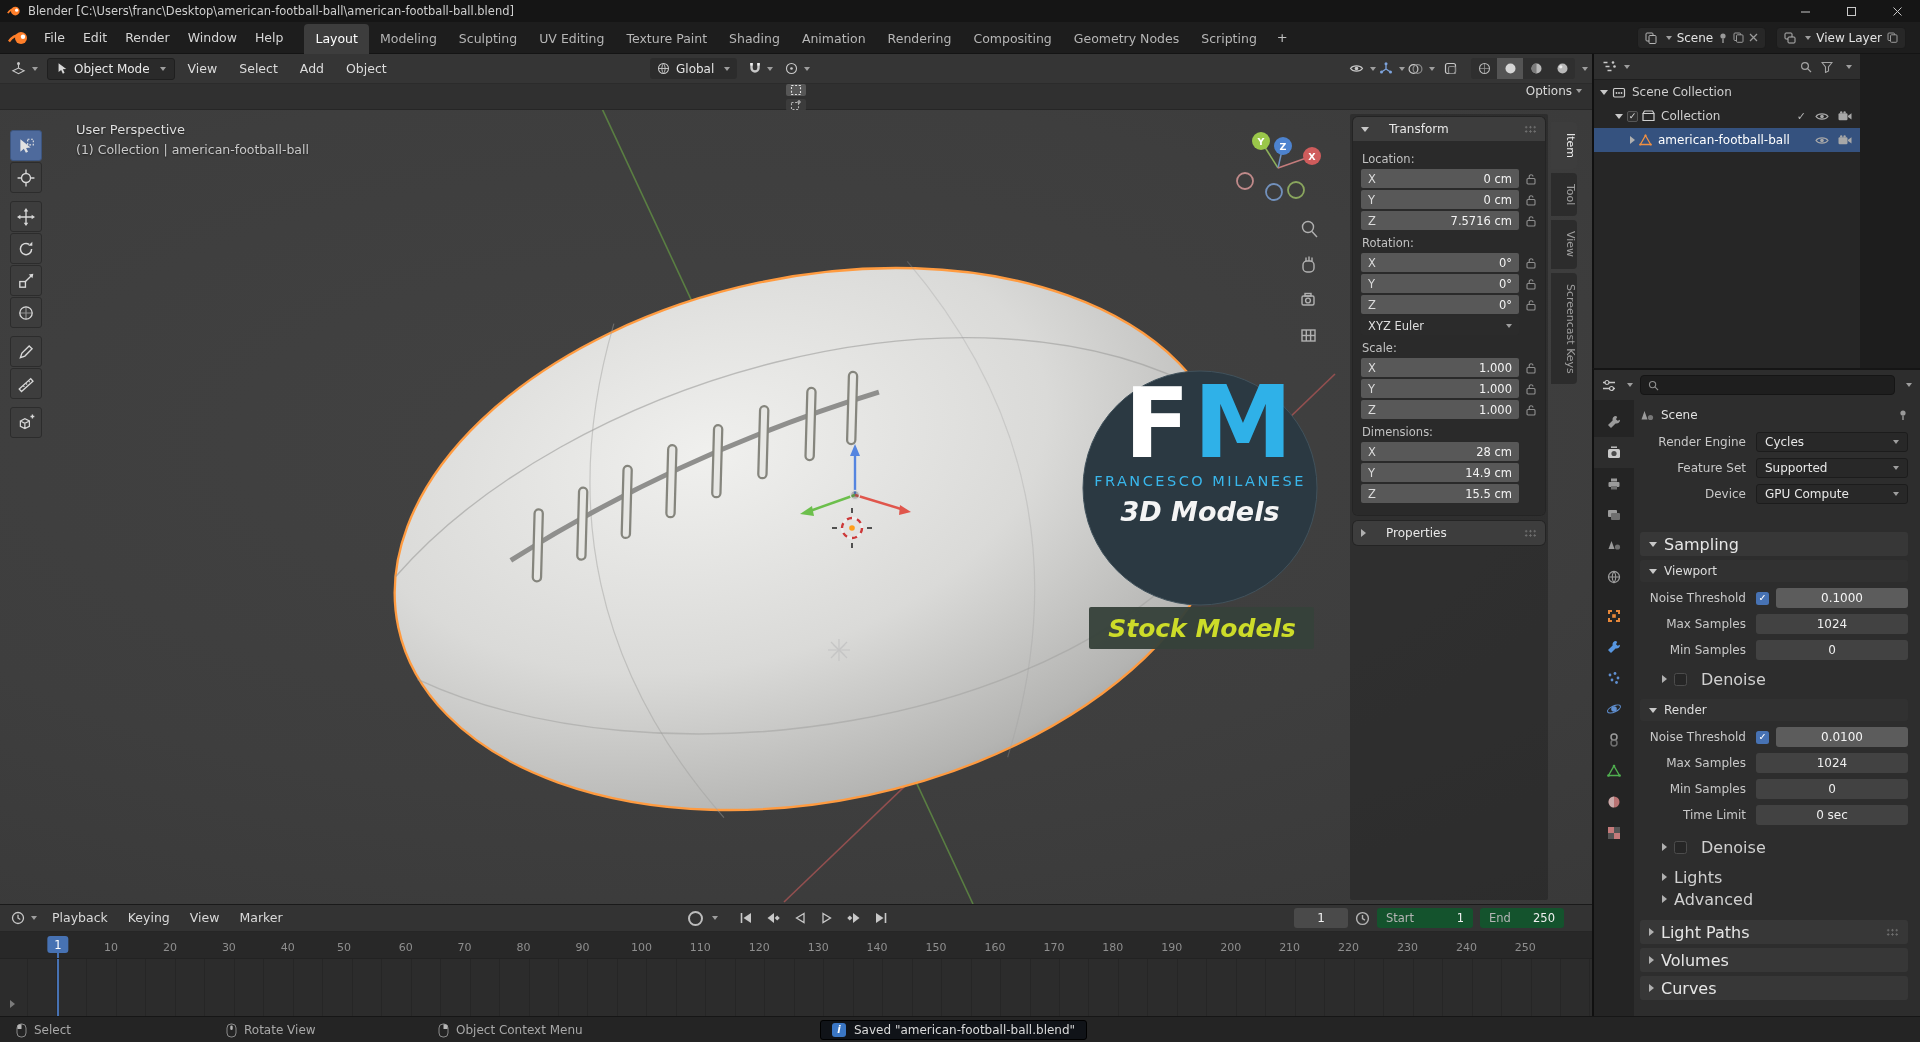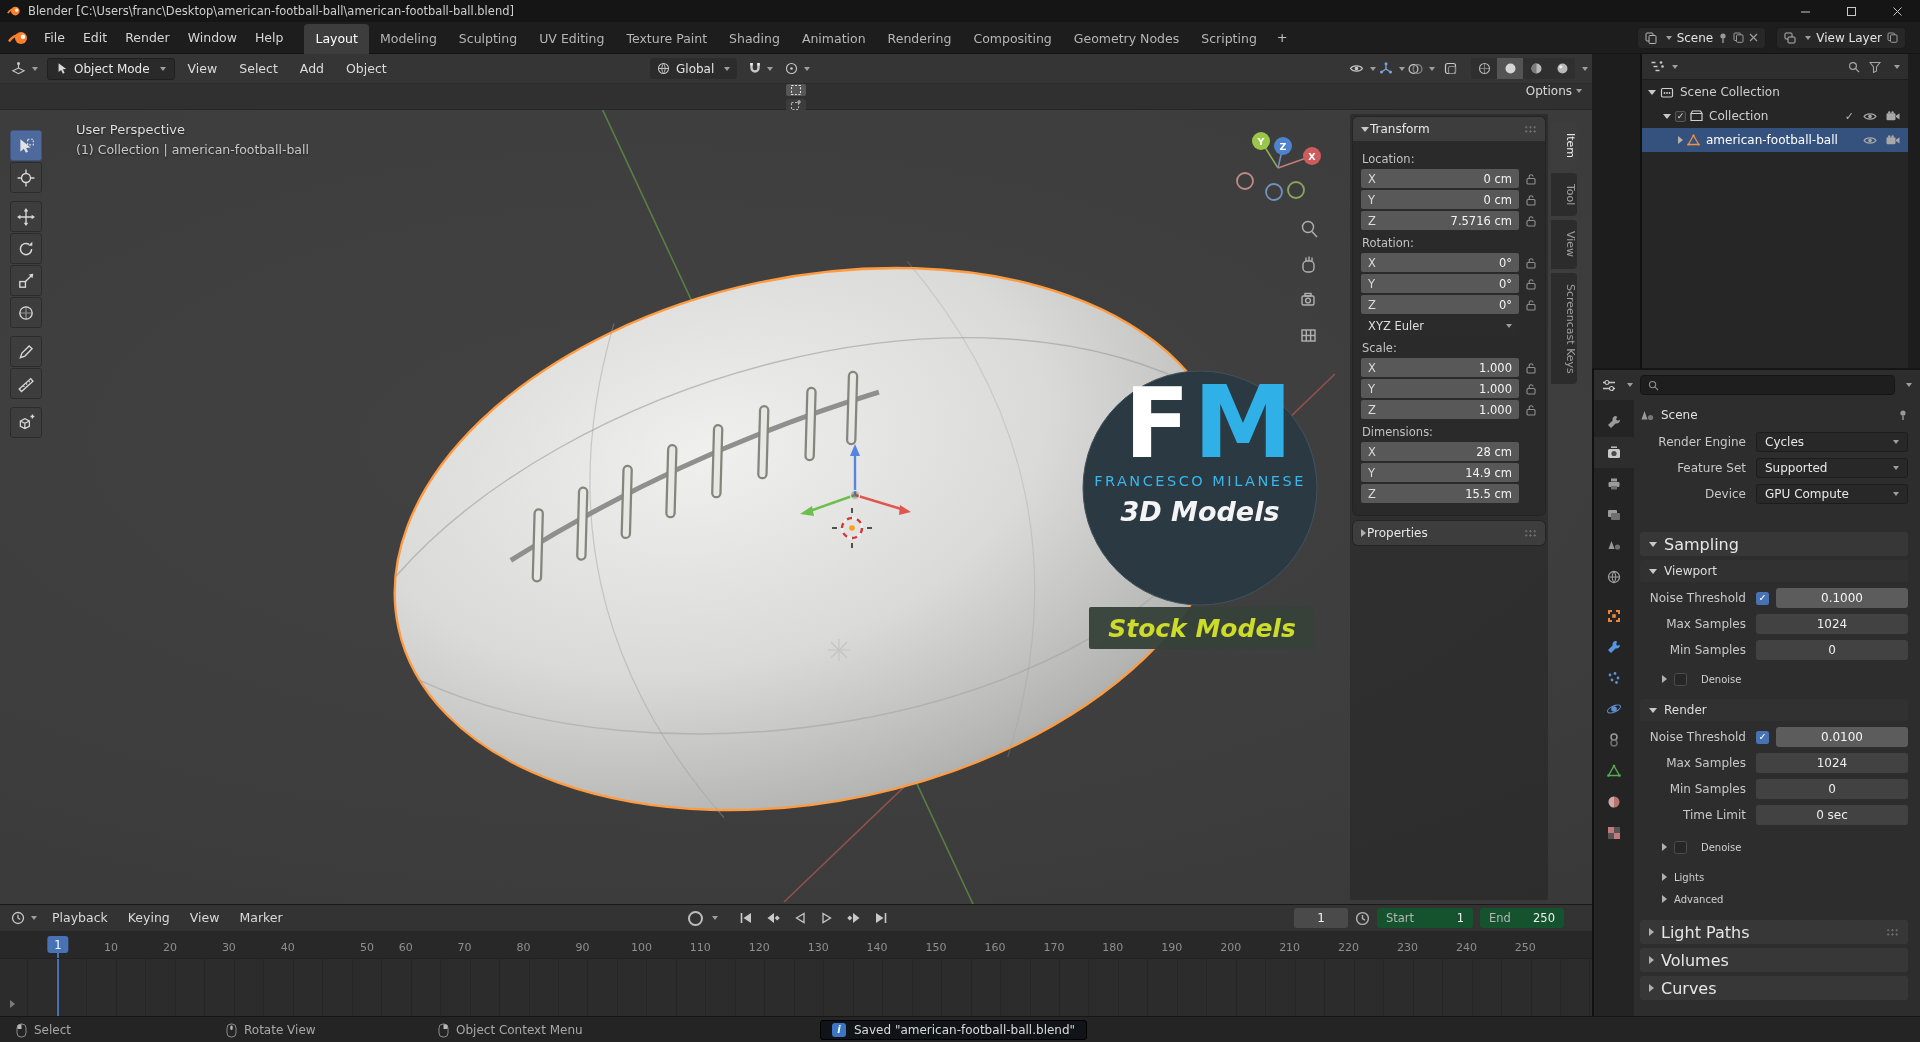--- a/index.html
+++ b/index.html
@@ -53,35 +53,35 @@
   .vp-l1{position:absolute;left:76px;top:12px;font-size:13px;color:#dedede;text-shadow:0 1px 2px rgba(0,0,0,.55);}
   .vp-l2{position:absolute;left:76px;top:32px;font-size:12.5px;color:#c9c9c9;text-shadow:0 1px 2px rgba(0,0,0,.55);}
   #toolbar{position:absolute;left:10px;top:20px;width:34px;display:flex;flex-direction:column;}
   .tool-btn{width:32px;height:31px;background:#3d3d3dde;border:1px solid #2c2c2c;border-radius:3px;margin-bottom:1px;display:flex;align-items:center;justify-content:center;}
   .tool-btn.active{background:#4e6a9c;border-color:#3d557e;}
   .tool-gap{height:7px;}
 
   
   #npanel{position:absolute;left:1350px;top:4px;bottom:4px;width:198px;background:rgba(32,32,32,.5);border-radius:2px;padding:3px;}
   .panel{background:rgba(42,42,42,.94);border-radius:5px;overflow:hidden;box-shadow:0 0 0 1px rgba(30,30,30,.6);}
-  .panel-hdr{height:24px;background:#3d3d3d;display:flex;align-items:center;padding:0 8px;gap:1px;font-size:12px;color:#e8e8e8;}
+  .panel-hdr{height:24px;background:#3d3d3d;display:flex;align-items:center;padding:0 8px;gap:20px;font-size:12px;color:#e8e8e8;}
   .panel-body{padding:5px 6px 10px 8px;}
   .grp-label{font-size:11.5px;color:#c2c2c2;margin:6px 1px 3px;}
   .axis-row{display:flex;align-items:center;margin-bottom:2px;}
   .axis-field{flex:1;height:19px;background:#585858;border-radius:2px;display:flex;align-items:center;padding:0 7px;font-size:11.5px;}
   .axis-l{color:#dadada;margin-right:6px;}
   .axis-v{margin-left:auto;color:#f3f3f3;}
   .lock{width:17px;display:flex;justify-content:center;margin-left:3px;}
   .dd-full{height:19px;background:#2b2b2b;border-radius:2px;display:flex;align-items:center;padding:0 7px;font-size:11.5px;color:#dedede;margin:2px 20px 2px 0;}
   #ntabs{position:absolute;left:1551px;top:12px;width:36px;display:flex;flex-direction:column;gap:4px;}
   .vtab{writing-mode:vertical-rl;padding:11px 0;width:26px;font-size:11px;color:#9e9e9e;background:rgba(40,40,40,.8);border-radius:0 4px 4px 0;text-align:center;white-space:nowrap;}
   .vtab.active{background:#3d3d3d;color:#f0f0f0;}
 
   
-  #outliner{position:absolute;left:1592px;top:54px;width:268px;height:314px;background:#262626;border-left:2px solid #101010;margin-left:48px;}
+  #outliner{position:absolute;left:1592px;top:54px;width:268px;height:314px;background:#262626;border-left:2px solid #101010;}
   .ol-hdr{height:26px;background:#2e2e2e;display:flex;align-items:center;padding:0 8px;gap:4px;border-bottom:1px solid #1e1e1e;}
   .olrow{height:24px;display:flex;align-items:center;font-size:12px;color:#cfcfcf;padding-right:8px;gap:4px;}
   .olrow.selected{background:#35527f;color:#ffffff;}
   .ollabel{margin-left:2px;}
   .olright{margin-left:auto;display:flex;gap:9px;align-items:center;}
   .cbx{width:11px;height:11px;background:#2f2f2f;border:1px solid #565656;border-radius:2px;display:flex;align-items:center;justify-content:center;}
   .cbx.on::after{content:"✓";font-size:9px;color:#e0e0e0;line-height:1;}
   .ckm::after{content:"✓";font-size:11px;color:#b5b5b5;line-height:1;}
 
   
@@ -99,21 +99,21 @@
   .pdd{flex:1;height:20px;background:#282828;border:1px solid #1c1c1c;border-radius:3px;display:flex;align-items:center;padding:0 8px;font-size:12px;color:#e8e8e8;}
   .pdd .chev{margin-left:auto;}
   .pslider{flex:1;height:20px;background:#5c5c5c;border-radius:3px;display:flex;align-items:center;justify-content:center;font-size:12px;color:#f4f4f4;}
   .pnum{flex:1;height:20px;background:#424242;border-radius:3px;display:flex;align-items:center;justify-content:center;font-size:12px;color:#eeeeee;}
   .cb{width:13px;height:13px;border-radius:2.5px;background:#4772b3;margin-right:7px;display:flex;align-items:center;justify-content:center;flex:0 0 13px;}
   .cb::after{content:"✓";color:#fff;font-size:9.5px;line-height:1;}
   .cb.off{background:#262626;border:1px solid #4c4c4c;}
   .cb.off::after{content:"";}
   .psec{height:24px;background:#373737;border-radius:3px;display:flex;align-items:center;gap:7px;padding:0 9px;font-size:16px;color:#e6e6e6;margin:4px 0;}
   .psub{height:22px;background:#313131;border-radius:3px;display:flex;align-items:center;gap:7px;padding:0 9px;font-size:12px;color:#dddddd;margin:4px 0;}
-  .pdisc{display:flex;align-items:center;gap:7px;height:22px;padding-left:22px;font-size:10px;color:#d0d0d0;}
+  .pdisc{display:flex;align-items:center;gap:7px;height:22px;padding-left:22px;font-size:16px;color:#d0d0d0;}
 
   
   #timeline{position:absolute;left:0;top:904px;width:1592px;height:112px;background:#2c2c2c;border-top:1px solid #1a1a1a;}
   .tl-hdr{height:27px;background:#333333;display:flex;align-items:center;padding:0 6px;position:relative;border-bottom:1px solid #262626;}
   .tl-menu{padding:0 10px;font-size:12.5px;color:#dadada;line-height:26px;}
   .tl-center{position:absolute;left:688px;display:flex;align-items:center;gap:3px;}
   .pb-btn{width:24px;height:20px;display:flex;align-items:center;justify-content:center;border-radius:2px;}
   .rec-btn{width:15px;height:15px;border-radius:50%;border:2px solid #bdbdbd;margin-right:2px;}
   .tl-right{position:absolute;right:28px;display:flex;align-items:center;gap:7px;}
   .frame-field{width:54px;height:20px;background:#4a4a4a;border-radius:3px;display:flex;align-items:center;justify-content:center;font-size:12px;color:#f2f2f2;}
@@ -1152,21 +1152,21 @@
           <span class="rv">250</span>
         </span>
       </div>
     </div>
     <div class="tl-ruler">
       <div id="ruler-ticks">
           <span class="tick" style="left: 111.03px;">10</span>
           <span class="tick" style="left: 169.96px;">20</span>
           <span class="tick" style="left: 228.89px;">30</span>
           <span class="tick" style="left: 287.82px;">40</span>
-          <span class="tick" style="left: 367px;">50</span>
+          <span class="tick" style="left: 344px;">50</span>
           <span class="tick" style="left: 405.68px;">60</span>
           <span class="tick" style="left: 464.61px;">70</span>
           <span class="tick" style="left: 523.54px;">80</span>
           <span class="tick" style="left: 582.47px;">90</span>
           <span class="tick" style="left: 641.4px;">100</span>
           <span class="tick" style="left: 700.33px;">110</span>
           <span class="tick" style="left: 759.26px;">120</span>
           <span class="tick" style="left: 818.19px;">130</span>
           <span class="tick" style="left: 877.12px;">140</span>
           <span class="tick" style="left: 936.05px;">150</span>

